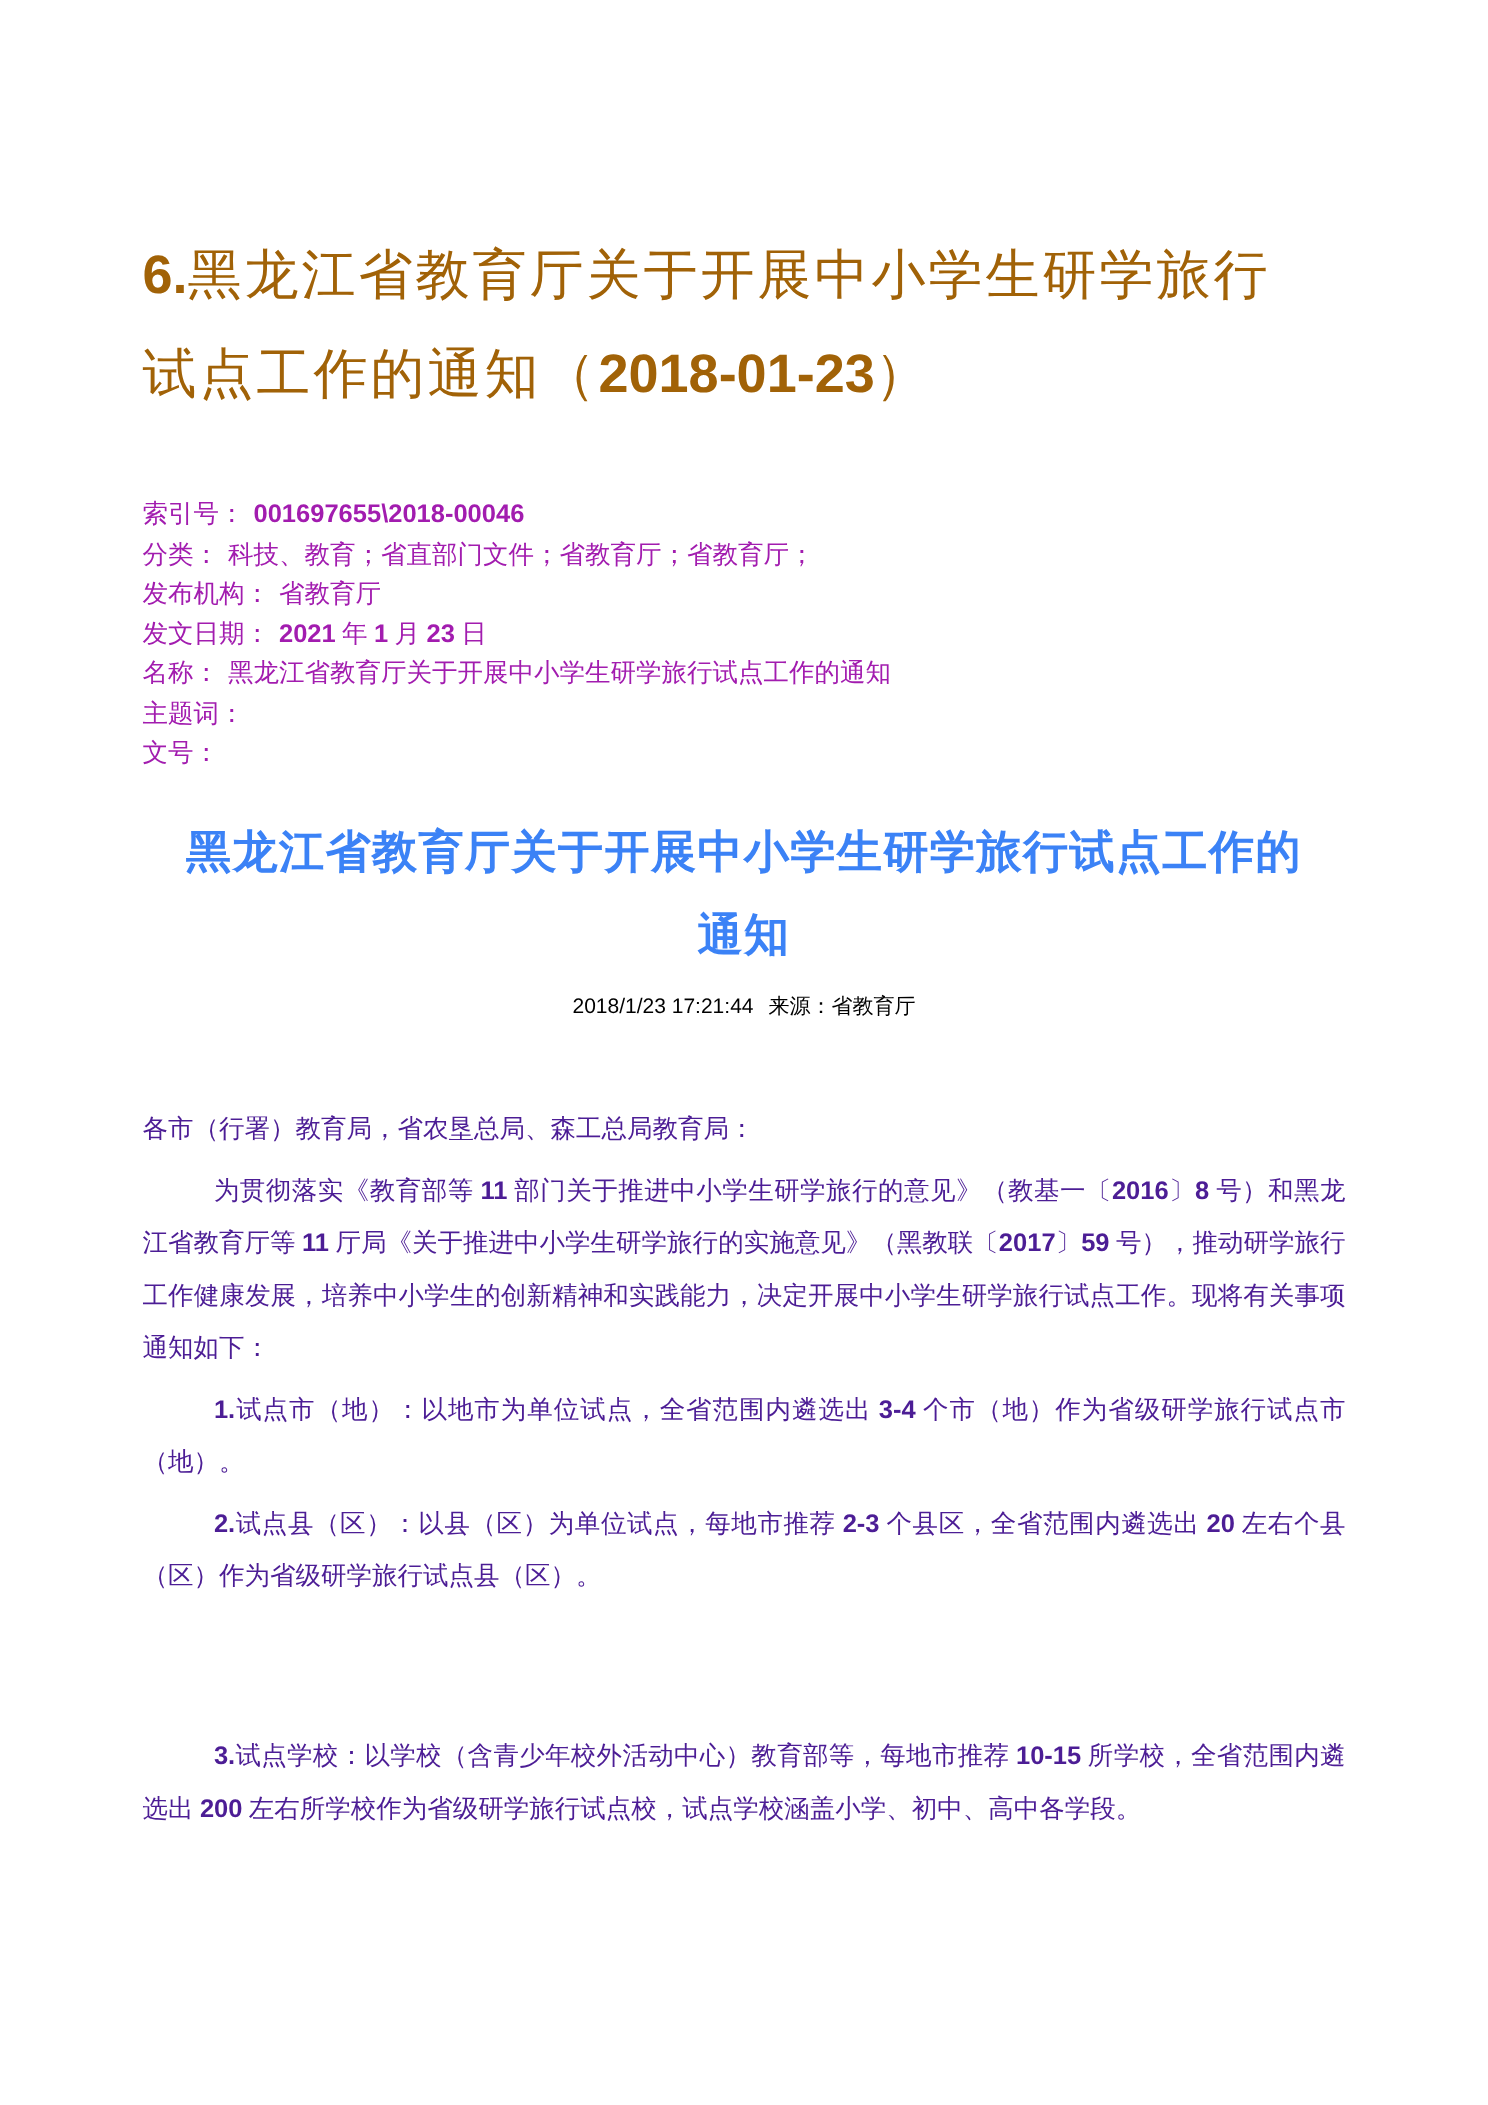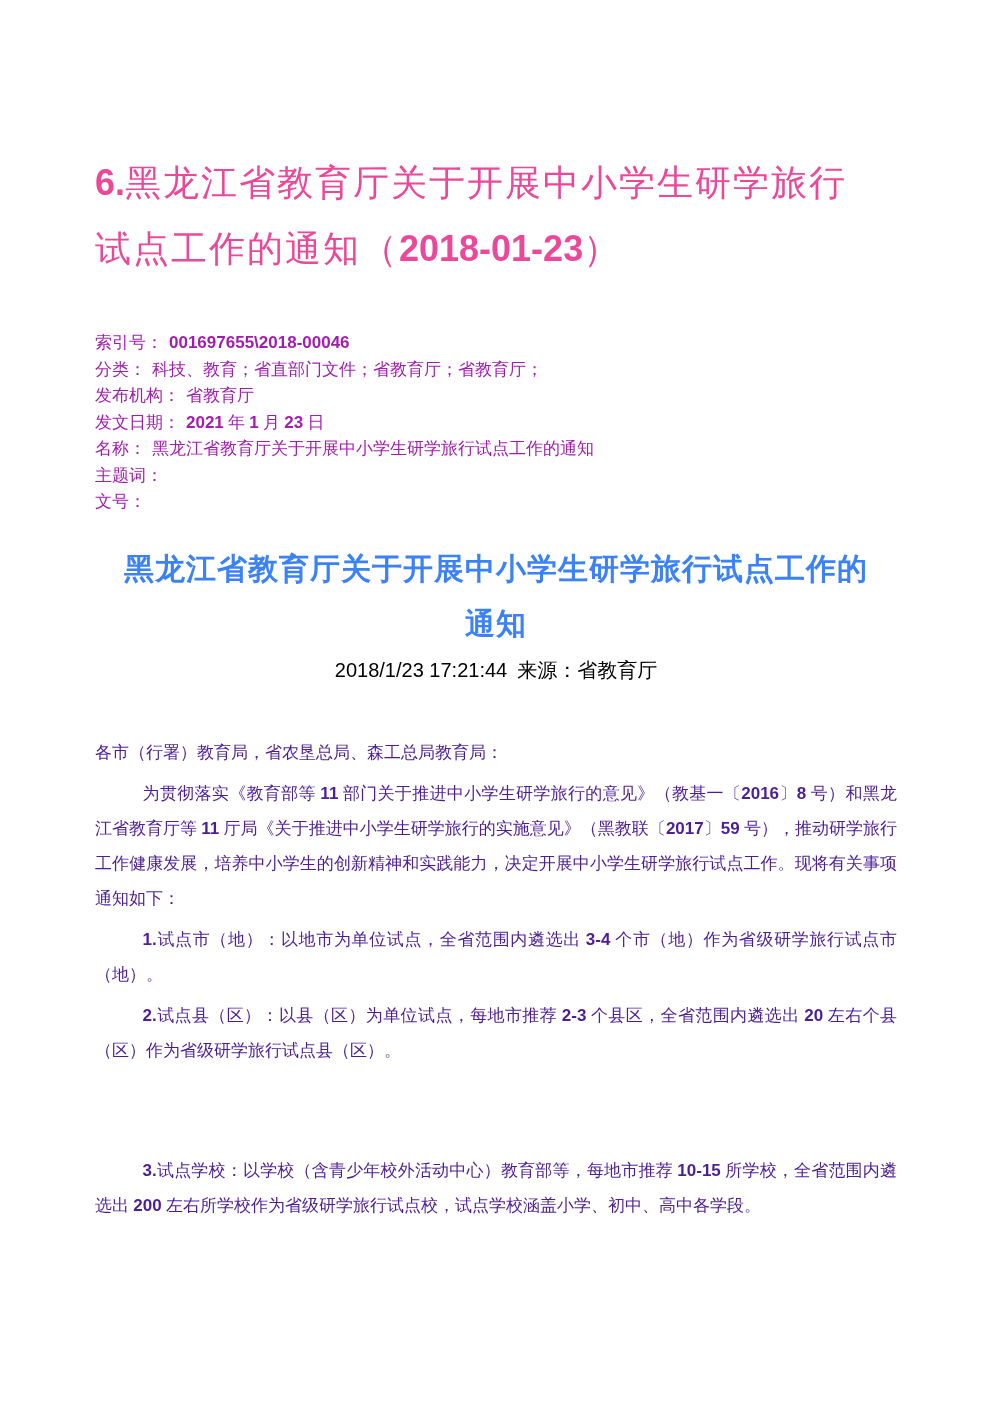--- a/index.html
+++ b/index.html
@@ -18,21 +18,21 @@
     color: #000000;
   }
   
   .doc-title {
     margin: 0;
     font-family: "Liberation Serif", serif;
     font-weight: 400;
     font-size: 36px;
     line-height: 65px;
     letter-spacing: 2px;
-    color: #ec4899;
+    color: #a16207;
   }
   .doc-title .bnum {
     font-family: "Liberation Sans", sans-serif;
     font-weight: 700;
     letter-spacing: 0;
   }
   
   .meta {
     margin-top: 48px;
     font-family: "Liberation Serif", serif;
@@ -58,21 +58,21 @@
     line-height: 55px;
     letter-spacing: 1px;
     color: #3b82f6;
   }
   
   .dateline {
     margin-top: 6px;
     text-align: center;
     font-family: "Liberation Sans", sans-serif;
     font-weight: 400;
-    font-size: 20px;
+    font-size: 14px;
     line-height: 26px;
     color: #000000;
   }
   .dateline .datetime { margin-right: 10px; }
   
   .body-text {
     margin-top: 52px;
     font-family: "Liberation Serif", serif;
     font-size: 17px;
     line-height: 35px;

